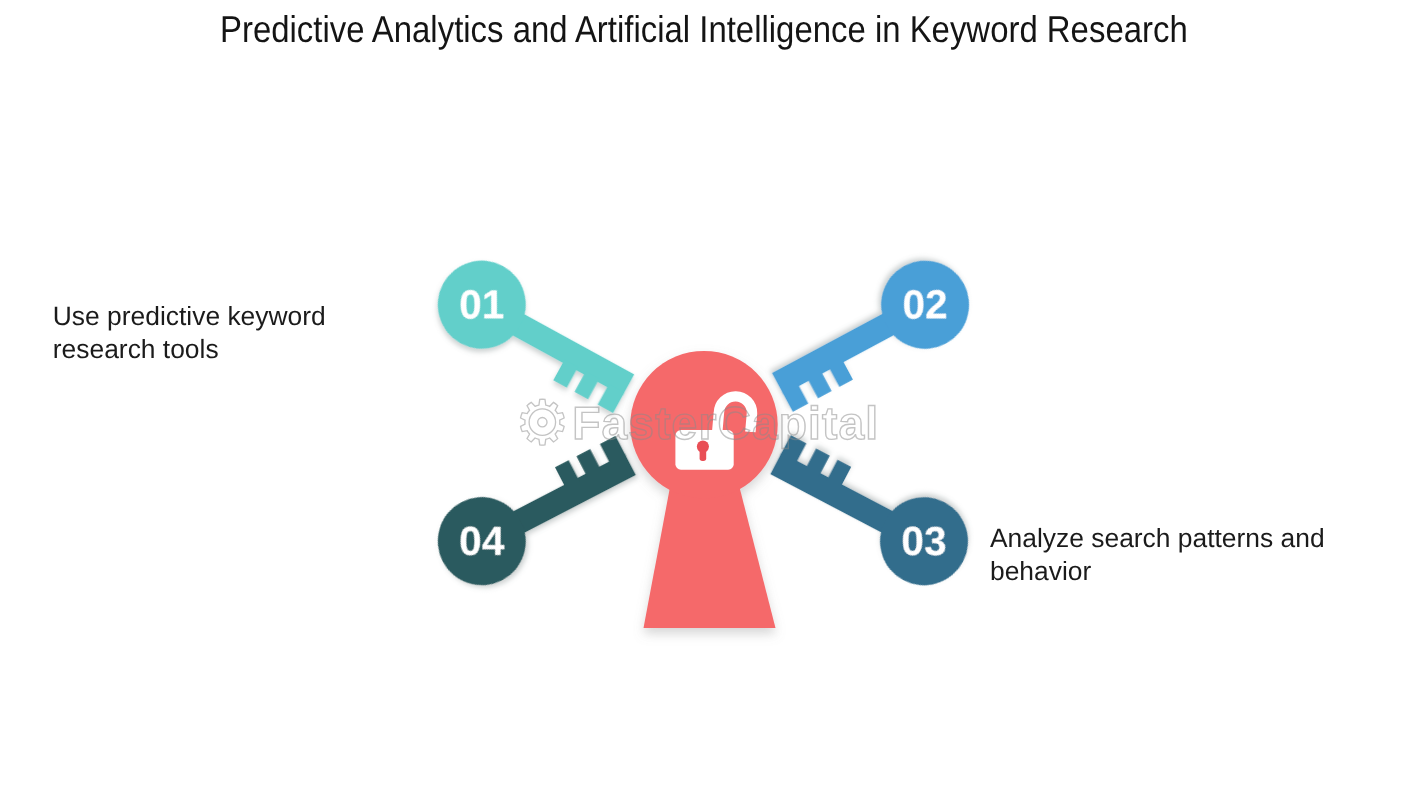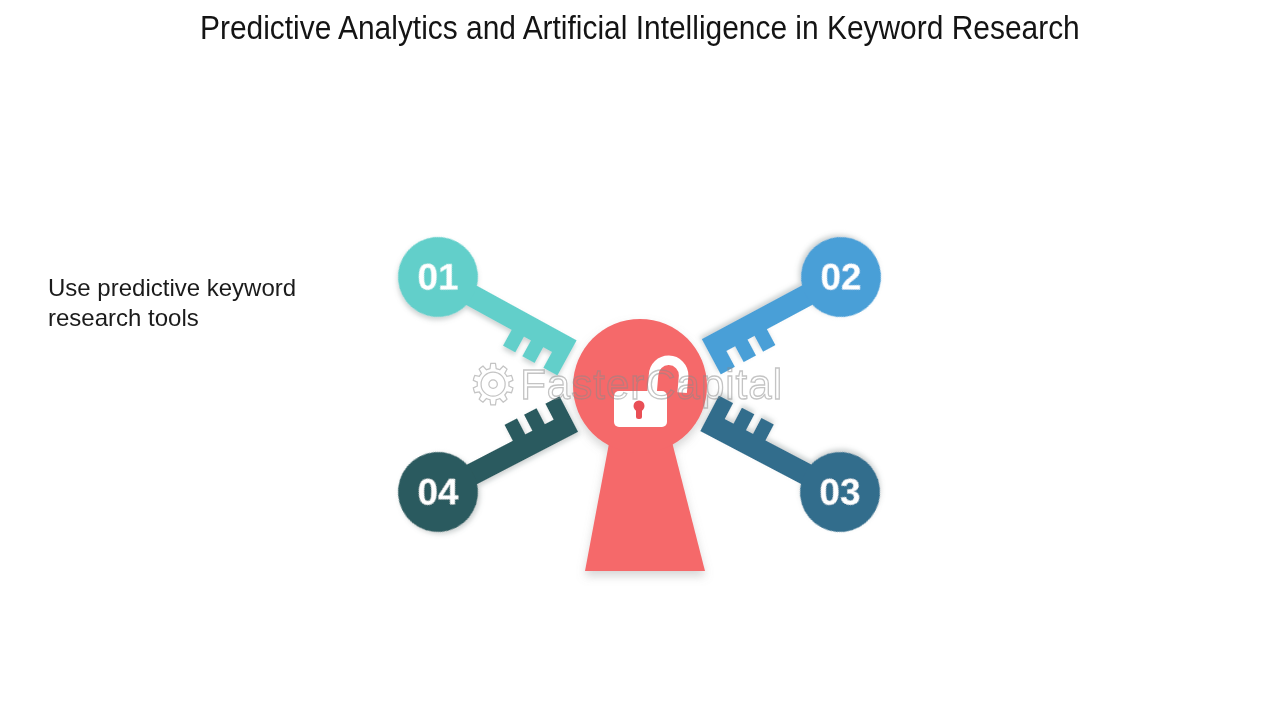--- a/index.html
+++ b/index.html
@@ -28,21 +28,21 @@
   .watermark{
     position:absolute;left:468px;top:354px;height:62px;display:flex;
     align-items:center;gap:2px;opacity:0.5;pointer-events:none;
   }
   .watermark .gear{
     font-size:56px;line-height:56px;color:transparent;
     -webkit-text-stroke:1.2px #8a8a8a;
   }
   .watermark .wordmark{
     font-size:42px;letter-spacing:1px;color:transparent;
-    -webkit-text-stroke:1.3px #8a8a8a;font-weight:400;
+    -webkit-text-stroke:1.3px #8a8a8a;font-weight:700;
   }
 </style>
 </head>
 <body>
 
 <div class="canvas">
 
   <h1 class="title"><span class="condense">Predictive Analytics and Artificial Intelligence in Keyword Research</span></h1>
 
   <svg class="diagram" viewBox="0 0 1280 720">
@@ -102,14 +102,15 @@
       <text class="key-number" transform="rotate(27.4)" text-anchor="middle" dominant-baseline="central" fill="#ffffff">04</text>
     </g>
   </svg>
 
   <div class="watermark">
     <span class="gear">⚙</span>
     <span class="wordmark">FasterCapital</span>
   </div>
 
   <div class="item-label label-tl">Use predictive keyword research tools</div>
+  <div class="item-label label-br">Analyze search patterns and behavior</div>
 
 </div>
 
 </body></html>

